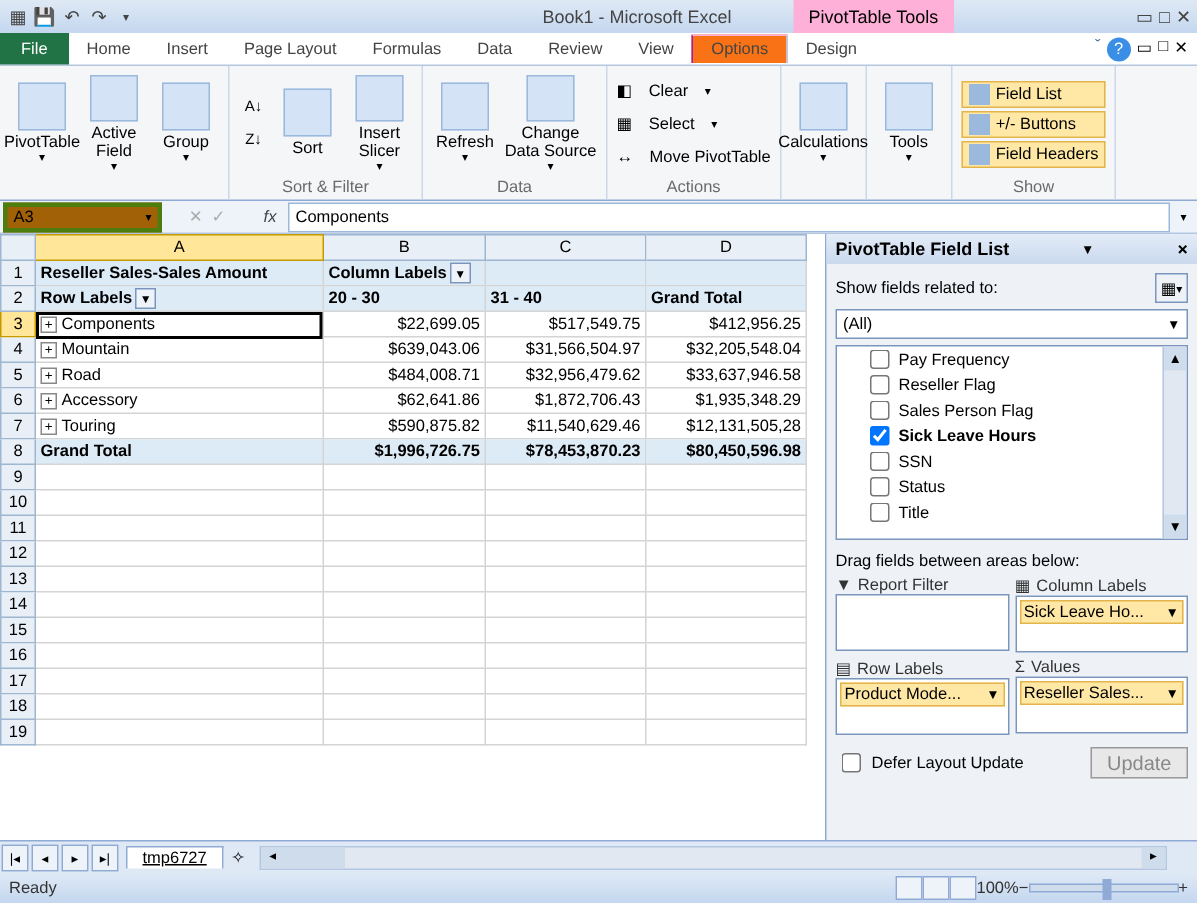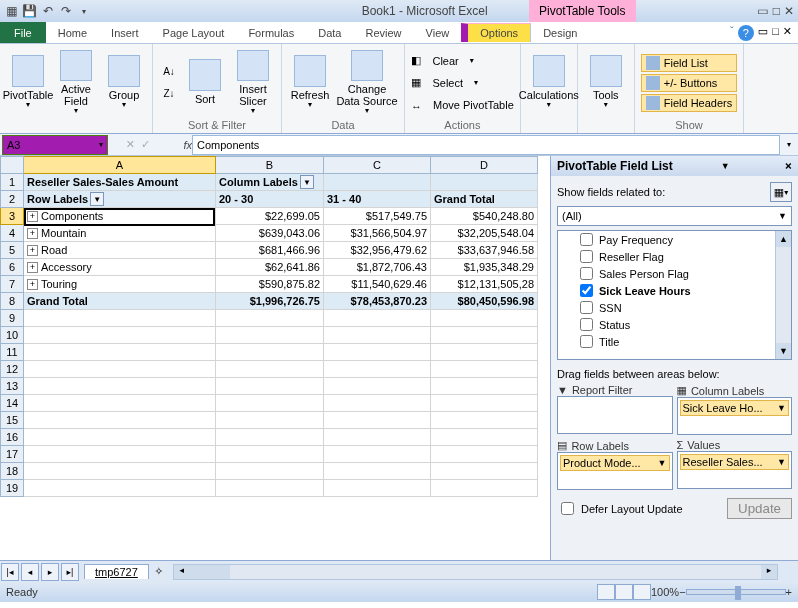--- a/index.html
+++ b/index.html
@@ -10,39 +10,39 @@
 .titlebar .qat { display: flex; gap: 2px; align-items: center; }
 .titlebar .qat span { width: 16px; height: 16px; display: inline-flex; align-items: center; justify-content: center; }
 .titlebar .center { flex: 1; text-align: center; }
 .titlebar .right { display: flex; gap: 4px; }
 .context-tab { position: absolute; left: 529px; top: 0; height: 22px; background: #ffb0d8; padding: 0 10px; display: flex; align-items: center; color: #000; }
 
 
 .ribbon-tabs { height: 22px; background: #fff; border-bottom: 1px solid #b3c7e1; display: flex; align-items: center; }
 .file-tab { background: #217346; color: #fff; padding: 3px 14px; height: 100%; display:flex; align-items:center; }
 .tab { padding: 3px 12px; color: #444; cursor: pointer; }
-.tab.active { background: #fde047; border-top: 1px solid #ffb0d8; border-left: 7px solid #a21caf; border-right: 1px solid #b3c7e1; }
+.tab.active { background: #f97316; border-top: 1px solid #ffb0d8; border-left: 1px solid #a21caf; border-right: 1px solid #b3c7e1; }
 .ribbon-tabs .help { margin-left: auto; display:flex; gap:4px; padding-right:6px;}
 
 
 .ribbon { height: 90px; background: #f5f6f7; border-bottom: 1px solid #8faad5; display: flex; }
 .group { border-right: 1px solid #ccd8e8; padding: 2px 6px 0 6px; display: flex; flex-direction: column; }
 .group-content { flex: 1; display: flex; align-items: center; gap: 4px; }
 .group-label { text-align: center; color: #6a6a6a; font-size: 11px; padding-bottom: 2px; }
 .big-btn { display: flex; flex-direction: column; align-items: center; justify-content: center; width: 44px; height: 66px; text-align: center; line-height: 1.1; font-size: 11px; cursor: pointer; }
 .big-btn .ico { width: 32px; height: 32px; background: #d4e3f5; border: 1px solid #9bb8dd; margin-bottom: 2px; }
 .small-btn { width: 20px; height: 20px; border: 1px solid transparent; display: inline-flex; align-items:center; justify-content:center; cursor:pointer; }
 .toggle-btn { background: #ffe8a6; border: 1px solid #e3b44a; padding: 1px 4px; margin: 1px 0; font-size: 11px; cursor:pointer; display:flex; align-items:center; gap:4px; }
 .toggle-btn .ti { width:14px; height:14px; background:#9bb8dd; }
 .med-row { display:flex; align-items:center; gap:4px; font-size:11px; height:20px;}
 
 
 .formula-row { height: 22px; border-bottom: 1px solid #b3c7e1; display: flex; align-items: center; background:#eef3fa; }
-.name-box { width: 106px; border: 1px solid #4d7c0f; background: #a21caf; height: 20px; padding: 0 4px; display: flex; align-items: center; margin-left:2px;}
-.fx { width: 24px; text-align: right; color: #444; font-style: italic; }
+.name-box { width: 106px; border: 3px solid #4d7c0f; background: #a16207; height: 20px; padding: 0 4px; display: flex; align-items: center; margin-left:2px;}
+.fx { width: 24px; text-align: center; color: #444; font-style: italic; }
 .formula-input { flex: 1; border: 1px solid #9bb8dd; background: #fff; height: 20px; padding: 0 4px; display:flex; align-items:center; }
 
 
 .work { display: flex; height: 404px; }
 .sheet { flex: 1; overflow: hidden; position: relative; }
 .ch { border: 1px solid #9eb6d0; border-left:none; background: #e9eff7; text-align: center; font-size: 11px; display:flex; align-items:center; justify-content:center; }
 .ch.active { background: #ffe699; border-color:#c49a00;}
 .rows { }
 .row { display: flex; height: 17px; }
 .rh { width: 24px; border: 1px solid #9eb6d0; border-top:none; background: #e9eff7; text-align: center; font-size: 11px; display:flex; align-items:center; justify-content:center; }
@@ -279,33 +279,33 @@
           <div class="cell cA bold pivot-r1">Row Labels<span class="dropdown-btn">▼</span></div>
           <div class="cell cB bold pivot-r1">20 - 30</div>
           <div class="cell cC bold pivot-r1">31 - 40</div>
           <div class="cell cD bold pivot-r1">Grand Total</div>
         </div>
         <div class="row">
           <div class="rh active">3</div>
           <div class="cell cA"><span class="expand">+</span>Components</div>
           <div class="cell cB right">$22,699.05</div>
           <div class="cell cC right">$517,549.75</div>
-          <div class="cell cD right">$540,248.80</div>
+          <div class="cell cD right">$412,956.25</div>
         </div>
         <div class="row">
           <div class="rh">4</div>
           <div class="cell cA"><span class="expand">+</span>Mountain</div>
           <div class="cell cB right">$639,043.06</div>
           <div class="cell cC right">$31,566,504.97</div>
           <div class="cell cD right">$32,205,548.04</div>
         </div>
         <div class="row">
           <div class="rh">5</div>
           <div class="cell cA"><span class="expand">+</span>Road</div>
-          <div class="cell cB right">$681,466.96</div>
+          <div class="cell cB right">$484,008.71</div>
           <div class="cell cC right">$32,956,479.62</div>
           <div class="cell cD right">$33,637,946.58</div>
         </div>
         <div class="row">
           <div class="rh">6</div>
           <div class="cell cA"><span class="expand">+</span>Accessory</div>
           <div class="cell cB right">$62,641.86</div>
           <div class="cell cC right">$1,872,706.43</div>
           <div class="cell cD right">$1,935,348.29</div>
         </div>

